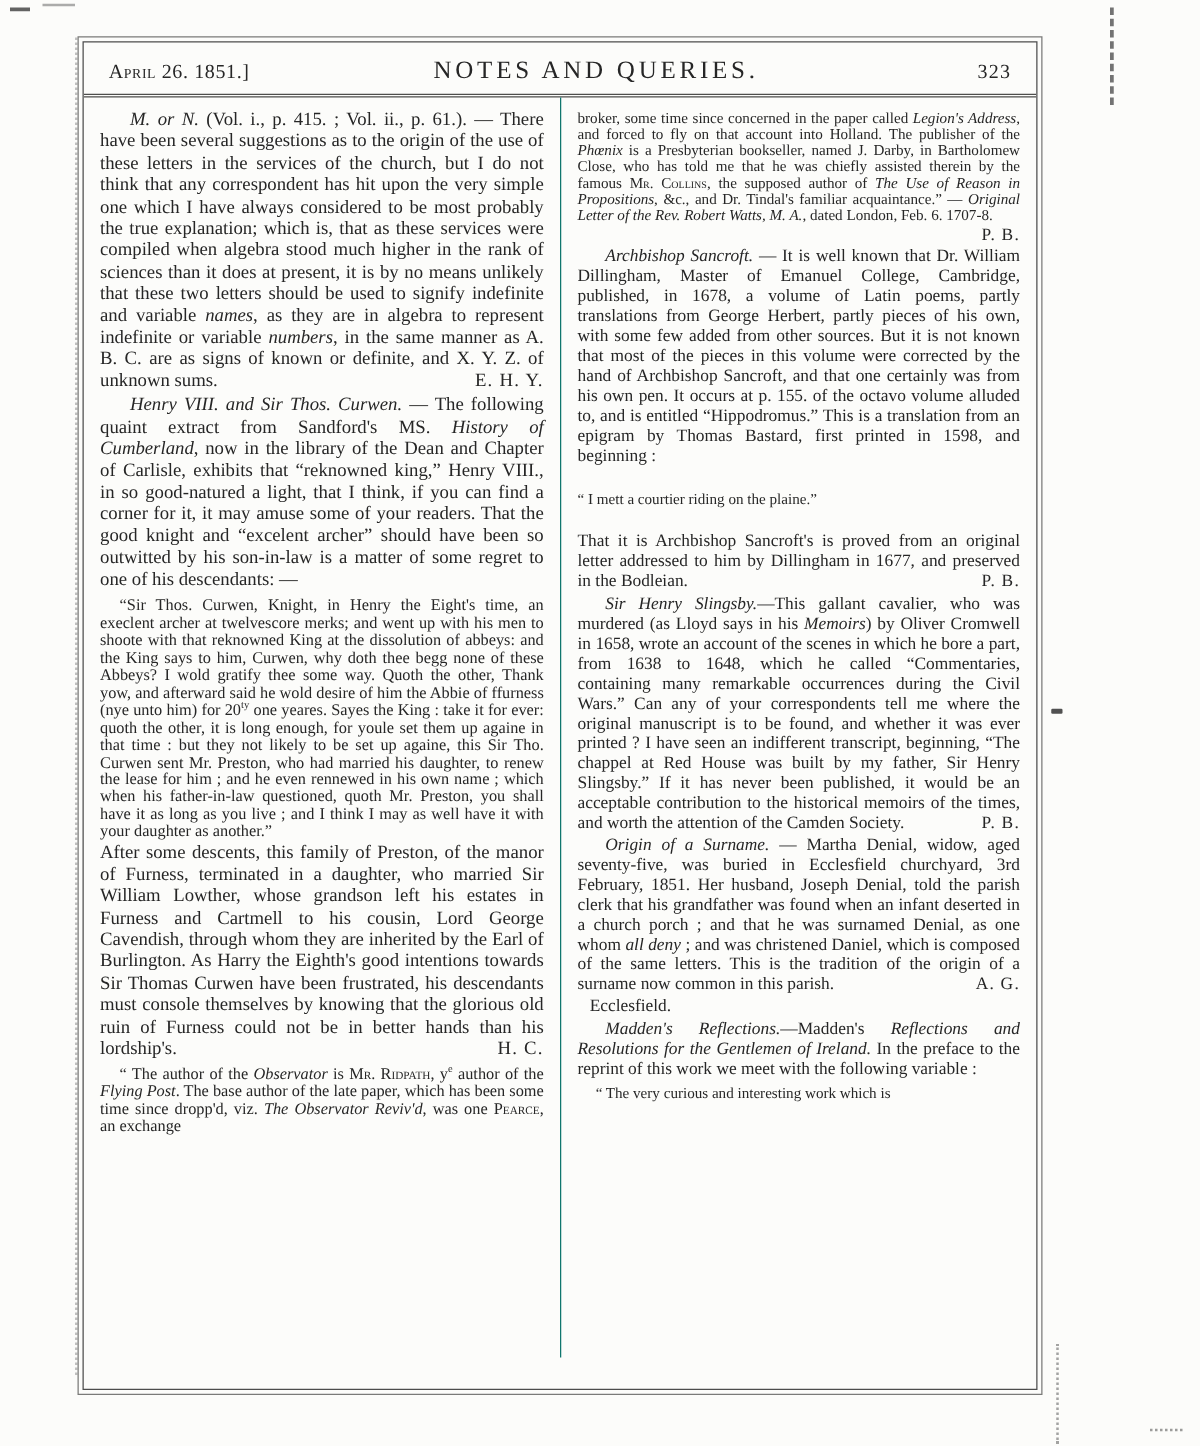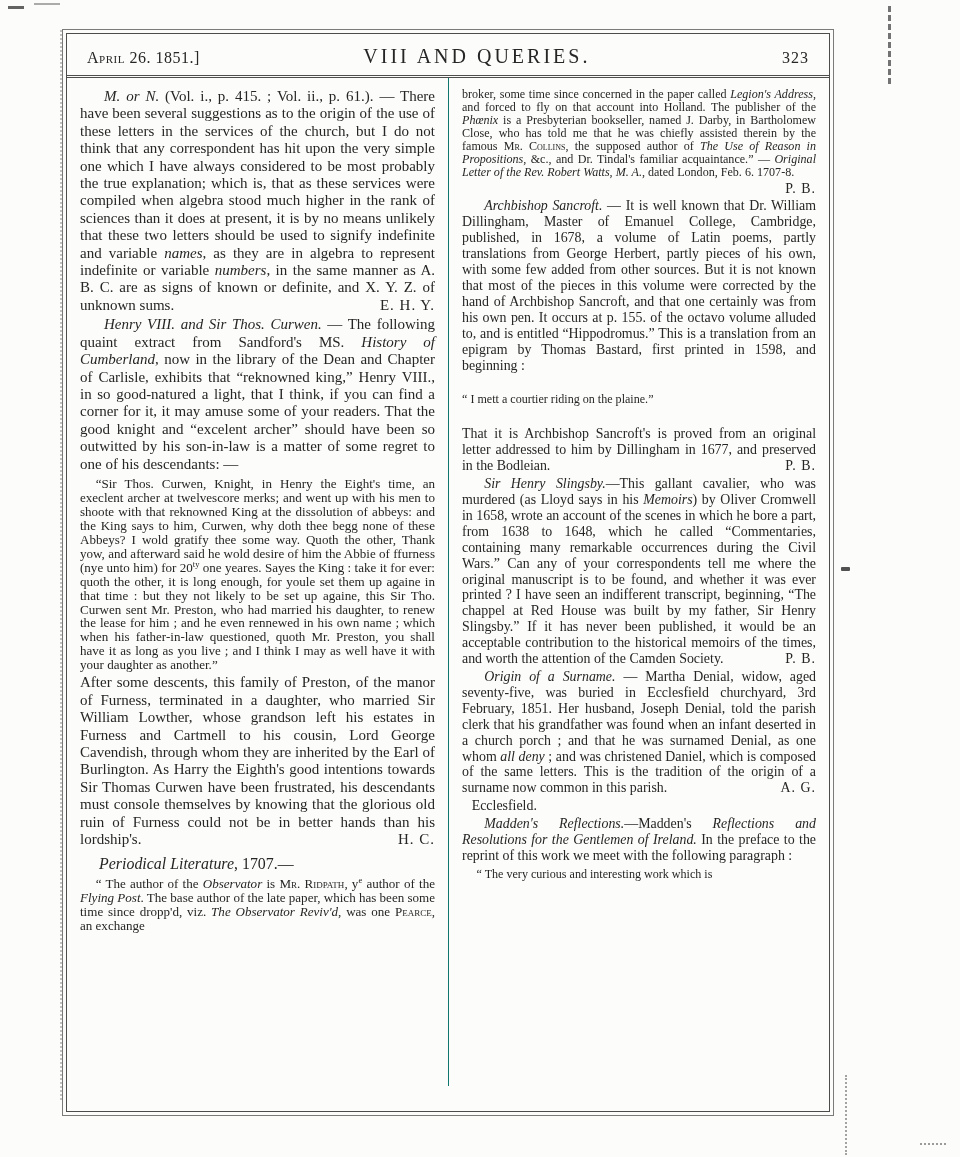--- a/index.html
+++ b/index.html
@@ -61,42 +61,41 @@
   <div class="art art-top-left-b"></div>
   <div class="art art-fold-left"></div>
   <div class="art art-right-top"></div>
   <div class="art art-right-mid"></div>
   <div class="art art-right-bottom"></div>
   <div class="art art-bottom-specks"></div>
 
   <div class="frame">
     <div class="hdr">
       <span class="date">April 26. 1851.]</span>
-      <span class="jtitle">VIII AND QUERIES.</span>
+      <span class="jtitle">NOTES AND QUERIES.</span>
       <span class="pno">323</span>
     </div>
     <div class="cols">
       <div class="col left">
           <p class="blk para"><span class="i">M. or N.</span><span> (Vol. i., p. 415. ; Vol. ii., p. 61.). — There have been several suggestions as to the origin of the use of these letters in the services of the church, but I do not think that any correspondent has hit upon the very simple one which I have always considered to be most probably the true explanation; which is, that as these services were compiled when algebra stood much higher in the rank of sciences than it does at present, it is by no means unlikely that these two letters should be used to signify indefinite and variable </span><span class="i">names</span><span>, as they are in algebra to represent indefinite or variable </span><span class="i">numbers</span><span>, in the same manner as A. B. C. are as signs of known or definite, and X. Y. Z. of unknown sums.</span><span class="sig">E. H. Y.</span></p>
           <p class="blk para"><span class="i">Henry VIII. and Sir Thos. Curwen.</span><span> — The following quaint extract from Sandford's MS. </span><span class="i">History of Cumberland</span><span>, now in the library of the Dean and Chapter of Carlisle, exhibits that “reknowned king,” Henry VIII., in so good-natured a light, that I think, if you can find a corner for it, it may amuse some of your readers. That the good knight and “excelent archer” should have been so outwitted by his son-in-law is a matter of some regret to one of his descendants: —</span></p>
           <p class="blk quote"><span>“Sir Thos. Curwen, Knight, in Henry the Eight's time, an execlent archer at twelvescore merks; and went up with his men to shoote with that reknowned King at the dissolution of abbeys: and the King says to him, Curwen, why doth thee begg none of these Abbeys? I wold gratify thee some way. Quoth the other, Thank yow, and afterward said he wold desire of him the Abbie of ffurness (nye unto him) for 20</span><sup>ty</sup><span> one yeares. Sayes the King : take it for ever: quoth the other, it is long enough, for youle set them up againe in that time : but they not likely to be set up againe, this Sir Tho. Curwen sent Mr. Preston, who had married his daughter, to renew the lease for him ; and he even rennewed in his own name ; which when his father-in-law questioned, quoth Mr. Preston, you shall have it as long as you live ; and I think I may as well have it with your daughter as another.”</span></p>
           <p class="blk para-flush"><span>After some descents, this family of Preston, of the manor of Furness, terminated in a daughter, who married Sir William Lowther, whose grandson left his estates in Furness and Cartmell to his cousin, Lord George Cavendish, through whom they are inherited by the Earl of Burlington. As Harry the Eighth's good intentions towards Sir Thomas Curwen have been frustrated, his descendants must console themselves by knowing that the glorious old ruin of Furness could not be in better hands than his lordship's.</span><span class="sig">H. C.</span></p>
-          <p class="blk heading"><span class="i">Periodical Literature</span><span>, 1707.—</span></p>
           <p class="blk quote"><span>“ The author of the </span><span class="i">Observator</span><span> is </span><span class="sc">Mr. Ridpath</span><span>, y</span><sup>e</sup><span> author of the </span><span class="i">Flying Post</span><span>. The base author of the late paper, which has been some time since dropp'd, viz. </span><span class="i">The Observator Reviv'd</span><span>, was one </span><span class="sc">Pearce</span><span>, an exchange</span></p>
         </div>
       <div class="col right">
           <p class="blk quote-flush"><span>broker, some time since concerned in the paper called </span><span class="i">Legion's Address</span><span>, and forced to fly on that account into Holland. The publisher of the </span><span class="i">Phœnix</span><span> is a Presbyterian bookseller, named J. Darby, in Bartholomew Close, who has told me that he was chiefly assisted therein by the famous </span><span class="sc">Mr. Collins</span><span>, the supposed author of </span><span class="i">The Use of Reason in Propositions</span><span>, &amp;c., and Dr. Tindal's familiar acquaintance.” — </span><span class="i">Original Letter of the Rev. Robert Watts, M. A.</span><span>, dated London, Feb. 6. 1707-8.</span></p>
           <p class="blk sigline">
             <span class="sig">P. B.</span>
           </p>
           <p class="blk para"><span class="i">Archbishop Sancroft.</span><span> — It is well known that Dr. William Dillingham, Master of Emanuel College, Cambridge, published, in 1678, a volume of Latin poems, partly translations from George Herbert, partly pieces of his own, with some few added from other sources. But it is not known that most of the pieces in this volume were corrected by the hand of Archbishop Sancroft, and that one certainly was from his own pen. It occurs at p. 155. of the octavo volume alluded to, and is entitled “Hippodromus.” This is a translation from an epigram by Thomas Bastard, first printed in 1598, and beginning :</span></p>
           <p class="blk quote-center"><span>“ I mett a courtier riding on the plaine.”</span></p>
           <p class="blk para-flush"><span>That it is Archbishop Sancroft's is proved from an original letter addressed to him by Dillingham in 1677, and preserved in the Bodleian.</span><span class="sig">P. B.</span></p>
           <p class="blk para"><span class="i">Sir Henry Slingsby.</span><span>—This gallant cavalier, who was murdered (as Lloyd says in his </span><span class="i">Memoirs</span><span>) by Oliver Cromwell in 1658, wrote an account of the scenes in which he bore a part, from 1638 to 1648, which he called “Commentaries, containing many remarkable occurrences during the Civil Wars.” Can any of your correspondents tell me where the original manuscript is to be found, and whether it was ever printed ? I have seen an indifferent transcript, beginning, “The chappel at Red House was built by my father, Sir Henry Slingsby.” If it has never been published, it would be an acceptable contribution to the historical memoirs of the times, and worth the attention of the Camden Society.</span><span class="sig">P. B.</span></p>
           <p class="blk para"><span class="i">Origin of a Surname.</span><span> — Martha Denial, widow, aged seventy-five, was buried in Ecclesfield churchyard, 3rd February, 1851. Her husband, Joseph Denial, told the parish clerk that his grandfather was found when an infant deserted in a church porch ; and that he was surnamed Denial, as one whom </span><span class="i">all deny</span><span> ; and was christened Daniel, which is composed of the same letters. This is the tradition of the origin of a surname now common in this parish.</span><span class="sig">A. G.</span></p>
           <p class="blk place"><span>Ecclesfield.</span></p>
-          <p class="blk para"><span class="i">Madden's Reflections.</span><span>—Madden's </span><span class="i">Reflections and Resolutions for the Gentlemen of Ireland.</span><span> In the preface to the reprint of this work we meet with the following paragraph :</span></p>
+          <p class="blk para"><span class="i">Madden's Reflections.</span><span>—Madden's </span><span class="i">Reflections and Resolutions for the Gentlemen of Ireland.</span><span> In the preface to the reprint of this work we meet with the following variable :</span></p>
           <p class="blk quote"><span>“ The very curious and interesting work which is</span></p>
         </div>
     </div>
   </div>
 
 </div>
 
 </body></html>

